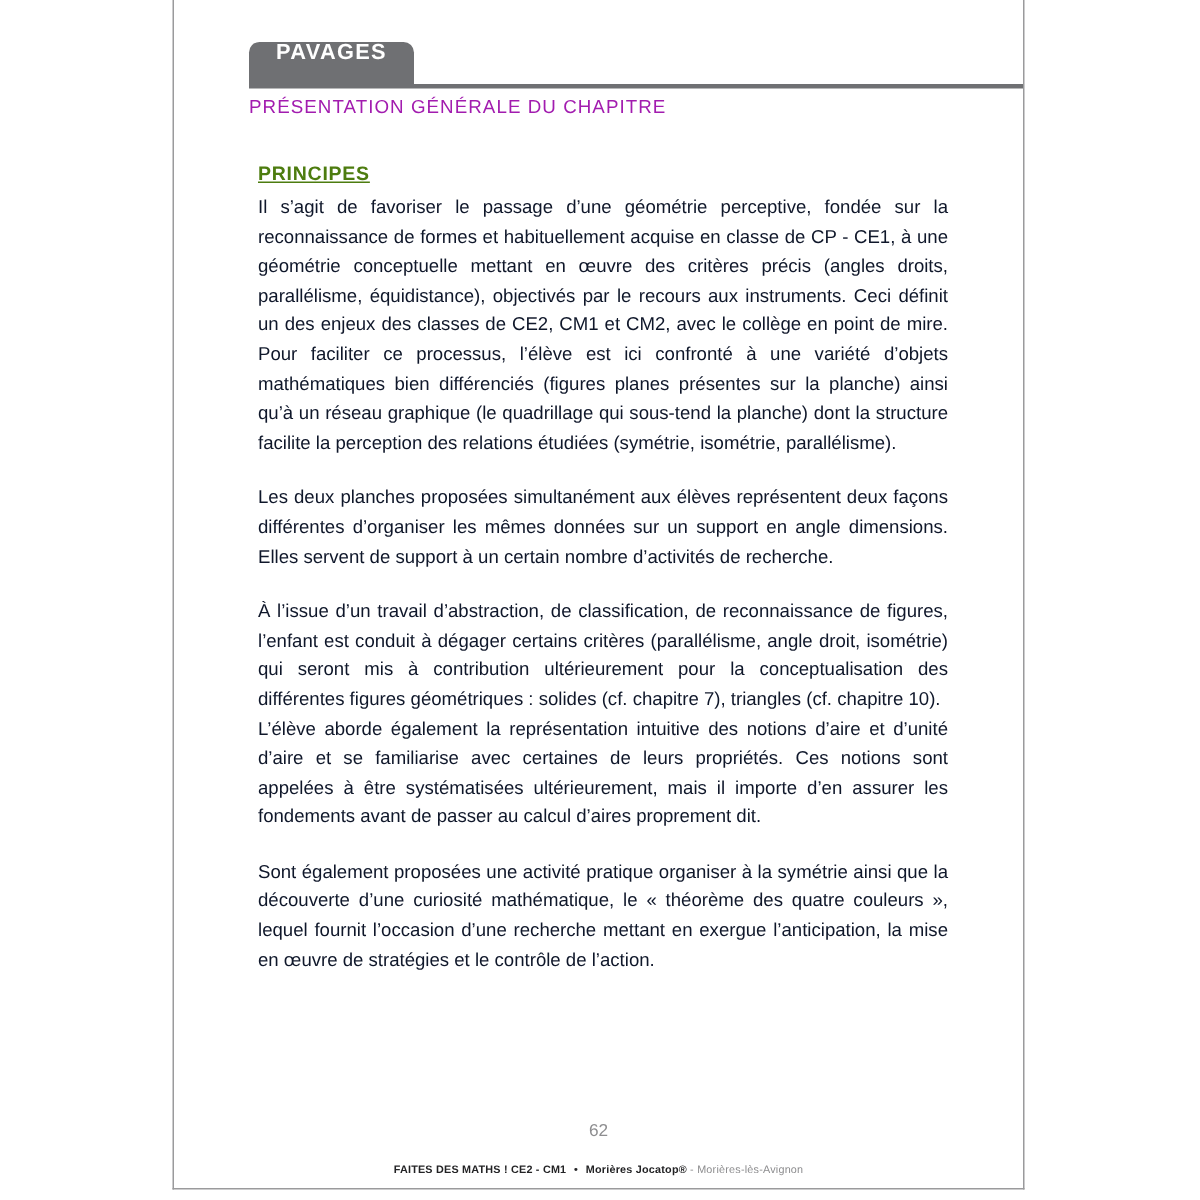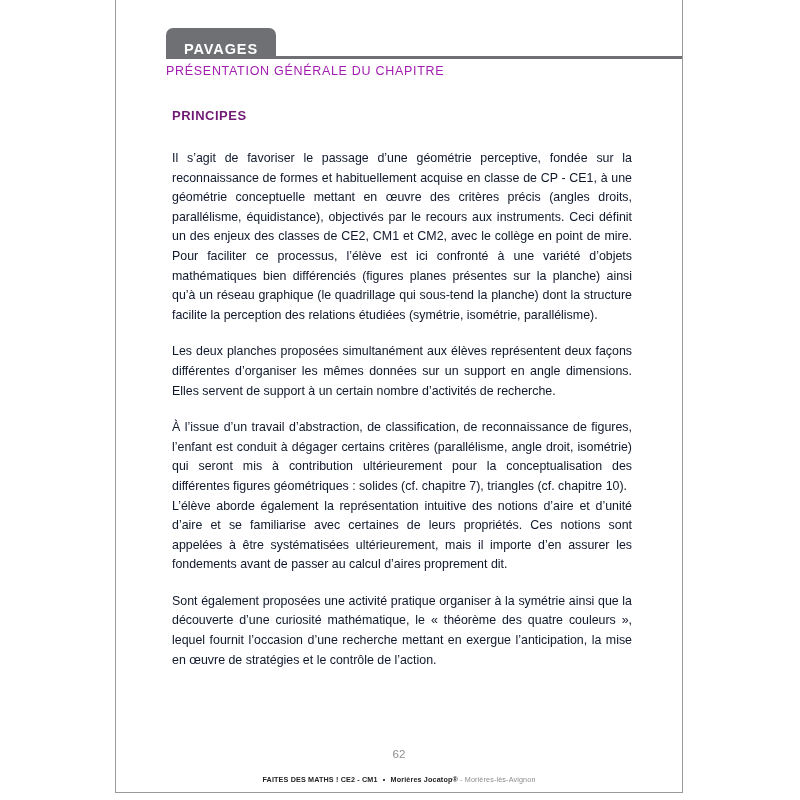--- a/index.html
+++ b/index.html
@@ -45,21 +45,21 @@
   }
   .chapter-tab {
     position: absolute;
     left: 50px;
     top: 0;
     height: 28px;
     padding: 0 18px;
     background: #6f7073;
     border-radius: 7px 7px 0 0;
     display: flex;
-    align-items: flex-end;
+    align-items: flex-start;
     justify-content: center;
   }
   .chapter-tab-label {
     color: #ffffff;
     font-size: 14.5px;
     font-weight: bold;
     letter-spacing: 0.9px;
     line-height: 1;
   }
   .chapter-rule {
@@ -85,23 +85,24 @@
   .content {
     position: absolute;
     left: 56px;
     top: 108px;
     width: 460px;
   }
 
   .section-title {
     font-size: 13px;
     font-weight: bold;
-    color: #701a75;
+    color: #4d7c0f;
     letter-spacing: 0.5px;
-    margin: 0 0 26px 0;
+    margin: 0 0 6px 0;
+    text-decoration: underline;
   }
 
   .para {
     font-size: 12.4px;
     line-height: 19.6px;
     color: #0f172a;
     text-align: justify;
     margin: 0 0 17px 0;
     hyphens: none;
   }

